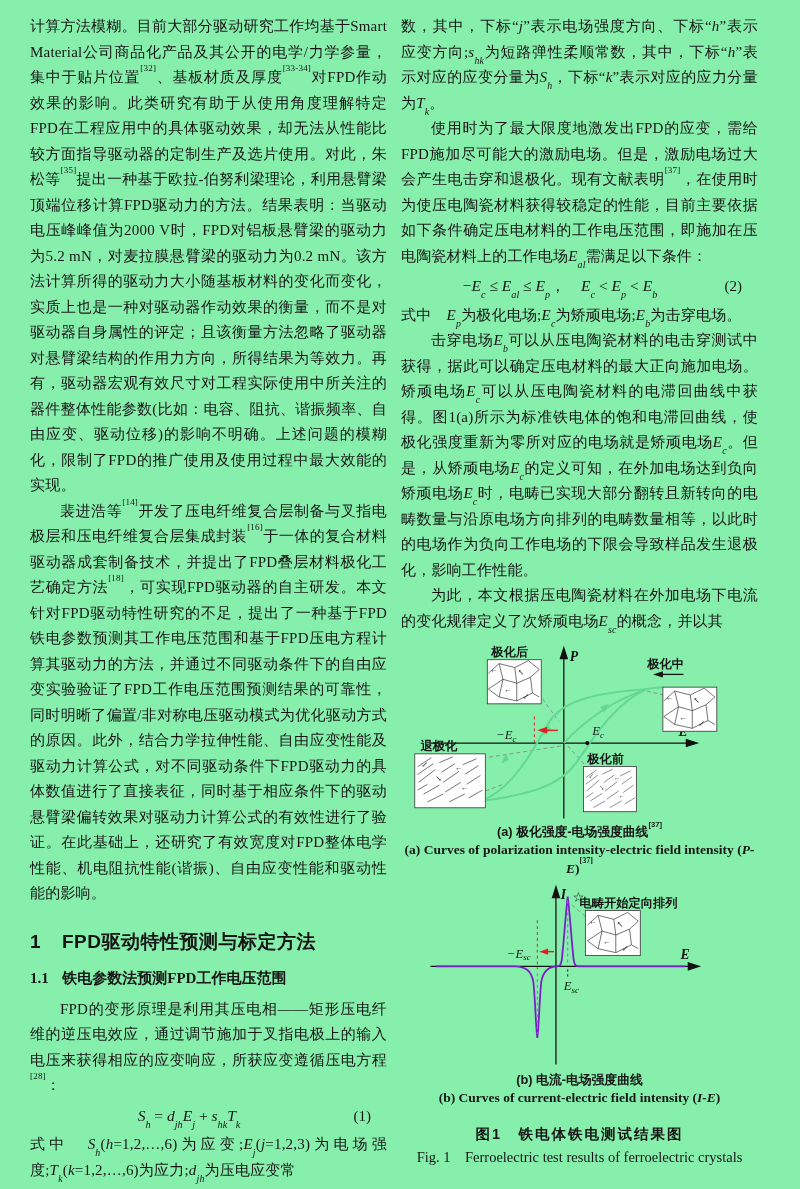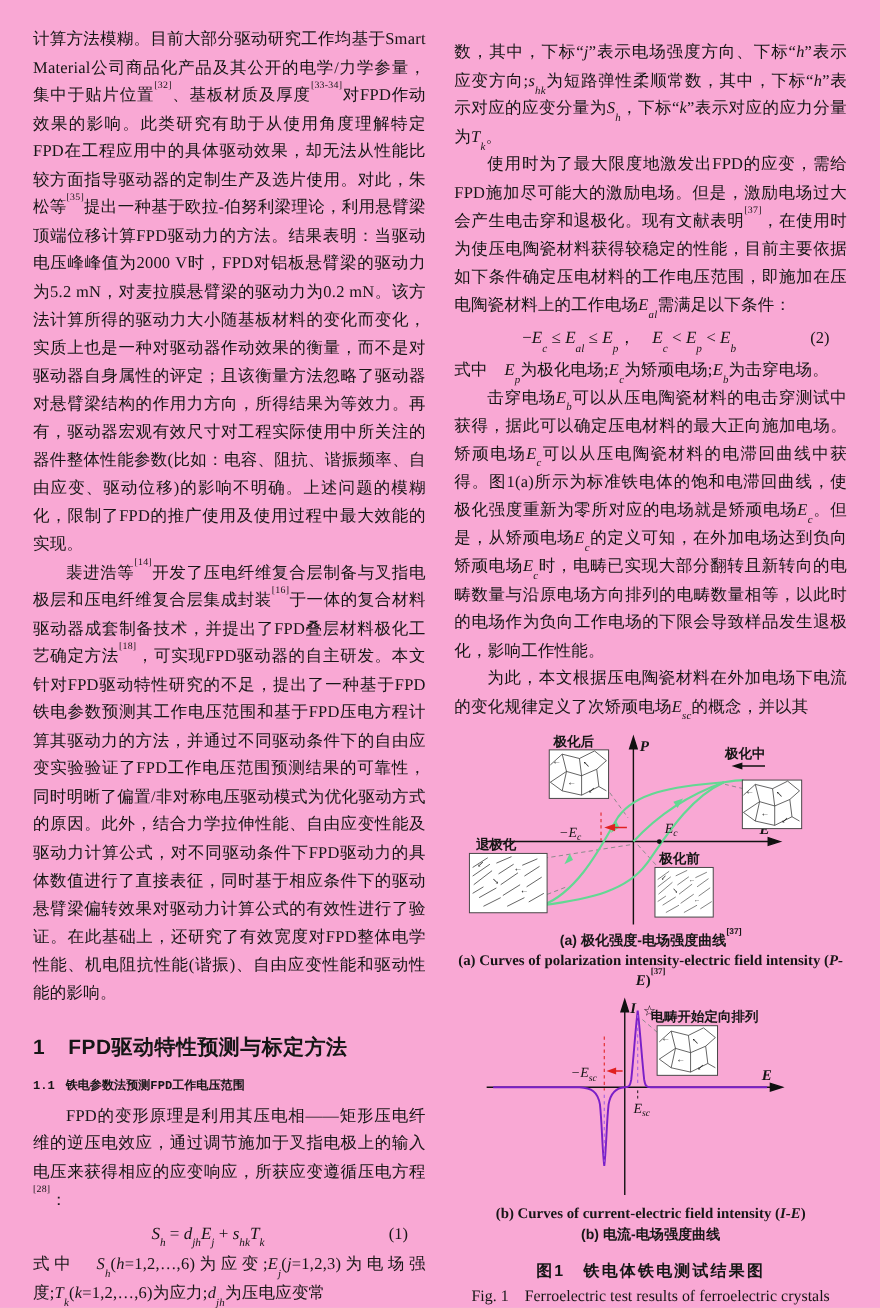--- a/index.html
+++ b/index.html
@@ -1,29 +1,29 @@
 <!DOCTYPE html>
 <html lang="zh"><head>
 <meta charset="utf-8">
 <style>
   html,body{margin:0;padding:0;background:#ddd;}
-  .page{width:800px;height:1189px;background:#f9a8d4;margin:0 auto;box-sizing:border-box;
-        padding:14px 30px 0 30px;display:flex;gap:26px;
-        font-family:"Liberation Serif","DejaVu Serif",serif;color:#161616;overflow:hidden;align-items:flex-end;}
+  .page{width:800px;height:1189px;background:#86efac;margin:0 auto;box-sizing:border-box;
+        padding:14px 30px 0 30px;display:flex;gap:14px;
+        font-family:"Liberation Serif","DejaVu Serif",serif;color:#161616;overflow:hidden;}
   .col{width:357px;flex:0 0 357px;}
   p.body-text{margin:0;font-size:15px;line-height:1.7;text-align:justify;text-indent:2em;
               letter-spacing:0.2px;}
   p.no-indent{text-indent:0;}
   sup{font-size:0.6em;line-height:0;position:relative;top:-0.55em;font-style:normal;}
   i{font-family:"Liberation Serif","DejaVu Serif",serif;}
   sub{font-size:0.66em;line-height:0;font-style:italic;position:relative;top:0.32em;}
   h2.sec{font-family:"Liberation Sans","DejaVu Sans",sans-serif;font-size:19px;font-weight:bold;
          margin:22px 0 14px 0;letter-spacing:0.5px;}
   h2.sec .num{margin-right:1.1em;}
-  h3.subsec{font-family:Liberation Mono, monospace;font-size:11px;font-weight:bold;
+  h3.subsec{font-family:Liberation Serif, serif;font-size:15px;font-weight:bold;
          margin:14px 0 9px 0;}
   h3.subsec .num{margin-right:0.9em;}
   .equation{display:flex;align-items:baseline;font-size:15.5px;margin:5px 16px;line-height:1.5;}
   .eq-body{flex:1;text-align:center;}
   .eq-num{width:2.6em;text-align:right;font-size:15px;}
   figure.fig{margin:10px 0 0 0;}
   figure.fig svg{display:block;width:100%;height:auto;}
   .fig-cap{text-align:center;font-size:12.8px;line-height:1.4;font-weight:bold;
            font-family:"Liberation Sans","DejaVu Sans",sans-serif;}
   .fig-cap.en{font-family:"Liberation Serif","DejaVu Serif",serif;font-size:13.5px;}
@@ -183,20 +183,20 @@
         </g>
         <text class="math-label" x="108" y="76" fill="#e02020"><tspan>−E</tspan><tspan class="svg-sub" dy="3">sc</tspan></text>
         <line x1="170" y1="88" x2="170" y2="97" stroke="#111" stroke-width="0.9" stroke-dasharray="2.5 2.5"></line>
         <text class="math-label" x="166" y="109"><tspan>E</tspan><tspan class="svg-sub" dy="3">sc</tspan></text>
 
         <text class="cjk-label" x="182" y="24">电畴开始定向排列</text>
         <line x1="188" y1="34" x2="174" y2="22" stroke="#888" stroke-width="0.9" stroke-dasharray="4 3"></line>
         <rect x="188" y="28" width="56" height="46" fill="#fff" stroke="#444" stroke-width="0.9"></rect>
         <use href="#mesh" x="189" y="29"></use>
       </svg>
+      <div class="fig-cap">(b) 电流-电场强度曲线</div>
       <div class="fig-cap en">(b) Curves of current-electric field intensity (<i>I-E</i>)</div>
-      <div class="fig-cap">(b) 电流-电场强度曲线</div>
 
       <div class="fig-cap main-zh">图1　铁电体铁电测试结果图</div>
       <div class="fig-cap main-en">Fig. 1　Ferroelectric test results of ferroelectric crystals</div>
     </figure>
   </div>
 </div>
 
 </body></html>

